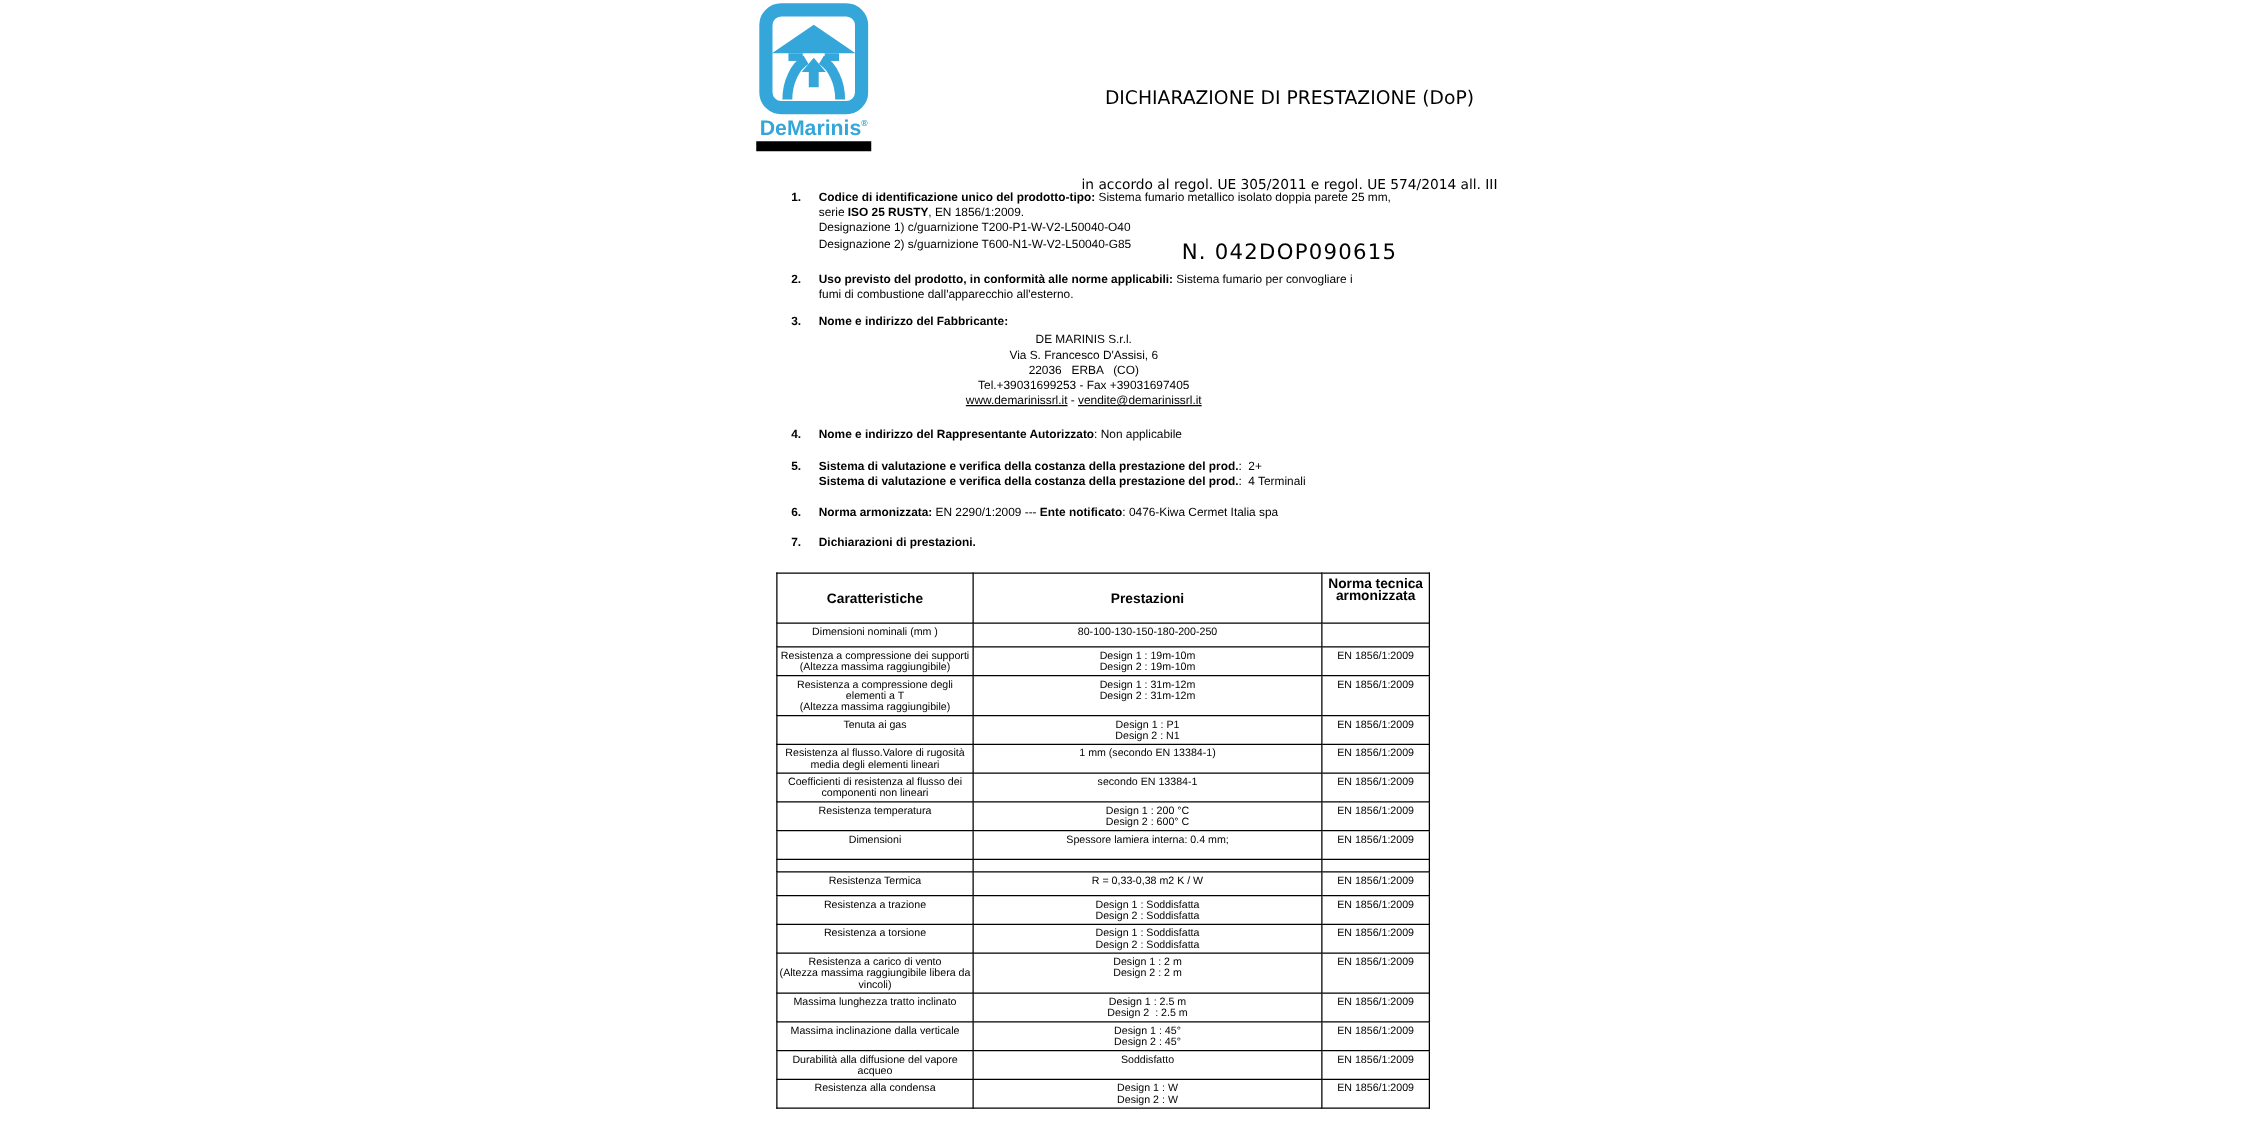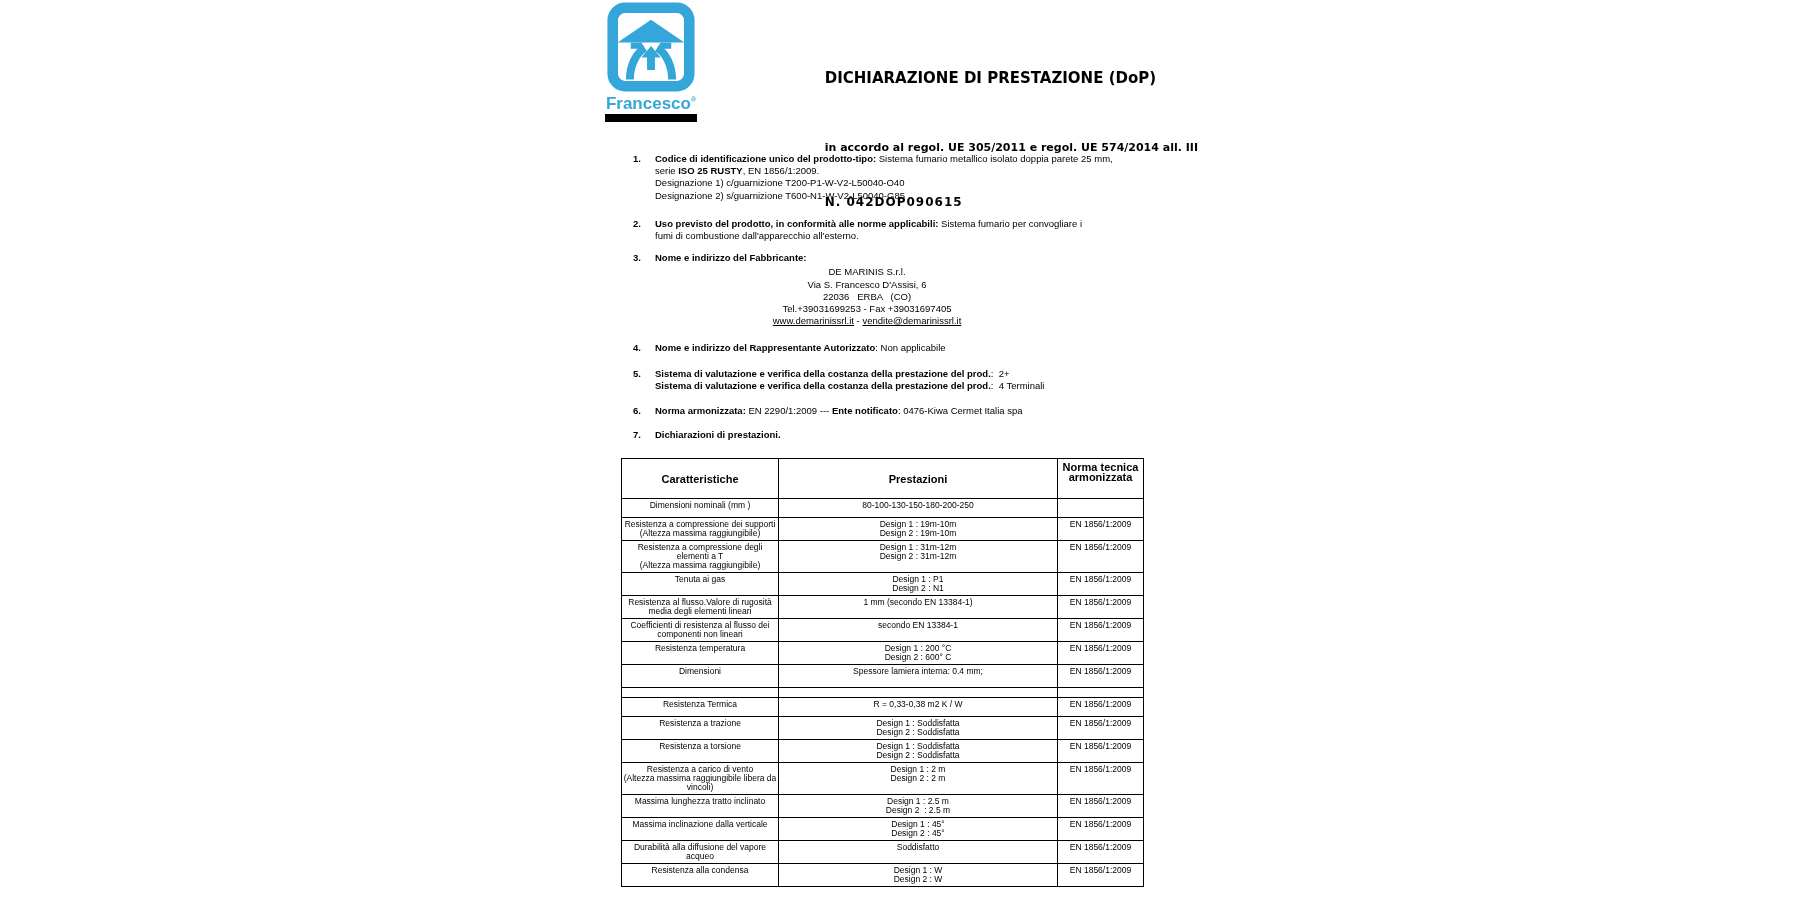--- a/index.html
+++ b/index.html
@@ -11,25 +11,25 @@
   .page{position:absolute;inset:0;}
 
   
   #logo{position:absolute;left:605px;top:2px;width:92px;text-align:center;}
   #logo svg{display:block;margin:0 auto;}
   .brand{color:var(--brand,#35a6da);font-weight:bold;font-size:17px;line-height:16px;letter-spacing:0px;white-space:pre;}
   .brand .reg{font-size:7px;vertical-align:super;}
   .logo-bar{height:8px;background:#000;width:92px;margin-top:2px;}
 
   
-  #header{position:absolute;top:31px;right:602px;text-align:left;
-    font-family:"DejaVu Sans",sans-serif;font-weight:bold;white-space:pre;}
+  #header{position:absolute;top:31px;right:602px;text-align:center;
+    font-family:"DejaVu Sans",sans-serif;font-weight:normal;white-space:pre;}
   .h-title{font-size:15px;line-height:18px;}
   .h-sub{font-size:11px;line-height:13px;margin-top:16px;}
-  .h-num{font-size:12px;line-height:16px;margin-top:2px;letter-spacing:1px;}
+  .h-num{font-size:17px;line-height:16px;margin-top:2px;letter-spacing:1px;}
 
   
   #items{position:absolute;left:633px;top:153px;font-size:9.5px;line-height:12.2px;}
   .item{display:flex;}
   .item-num{width:22px;flex:none;font-weight:bold;}
   .item-body{flex:none;}
   .line{white-space:pre;line-height:12.2px;}
   .b{font-weight:bold;}
   .u{text-decoration:underline;}
   .centered{width:424px;text-align:center;margin-top:2px;}
@@ -66,21 +66,21 @@
   <div id="logo">
     <svg width="88" height="90" viewBox="0 0 100 102">
       <rect x="6.5" y="6.5" width="87" height="89" rx="14" fill="none" stroke="#35a6da" stroke-width="12"></rect>
       <polygon points="50,20 88,46 12,46" fill="#35a6da"></polygon>
       <rect x="27" y="46" width="13" height="7" fill="#35a6da"></rect>
       <rect x="60" y="46" width="13" height="7" fill="#35a6da"></rect>
       <polygon points="50,50 61,63 54.5,63 54.5,77 45.5,77 45.5,63 39,63" fill="#35a6da"></polygon>
       <path d="M26,88 C26,72 33,58 43,52" fill="none" stroke="#35a6da" stroke-width="9"></path>
       <path d="M74,88 C74,72 67,58 57,52" fill="none" stroke="#35a6da" stroke-width="9"></path>
     </svg>
-    <div class="brand"><span>Francesco</span><span class="reg">®</span></div>
+    <div class="brand"><span>DeMarinis</span><span class="reg">®</span></div>
     <div class="logo-bar"></div>
   </div>
 
   <div id="header">
     <div class="h-title">DICHIARAZIONE DI PRESTAZIONE (DoP)</div>
     <div class="h-sub">in accordo al regol. UE 305/2011 e regol. UE 574/2014 all. III</div>
     <div class="h-num">N. 042DOP090615</div>
   </div>
 
   <div id="items">

